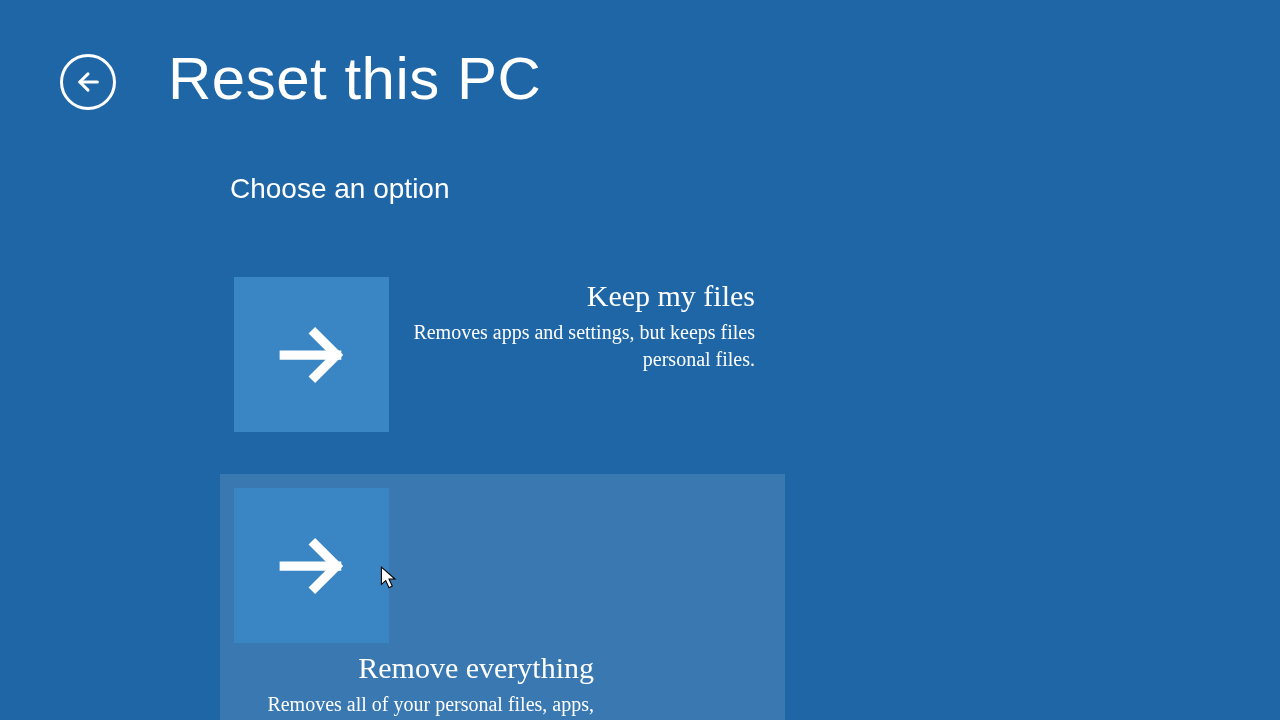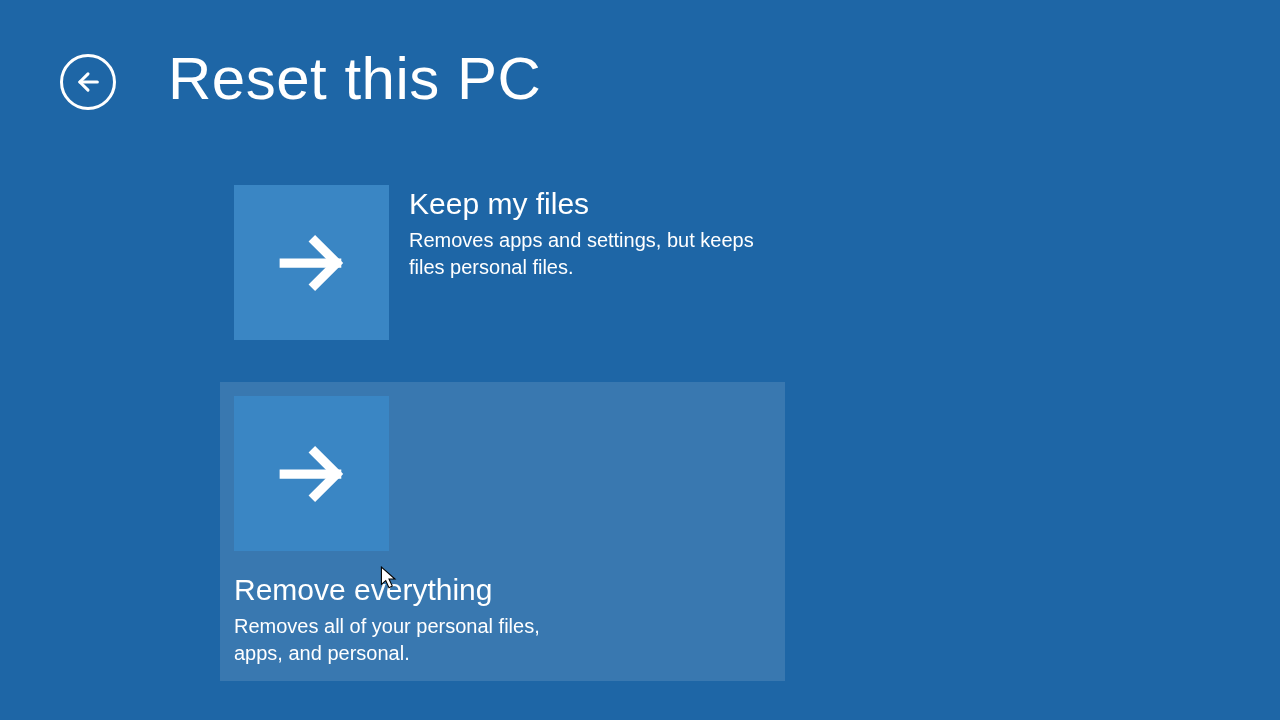--- a/index.html
+++ b/index.html
@@ -46,29 +46,30 @@
     margin-left: 170px;
     margin-top: 60px;
   }
   .options {
     margin-left: 160px;
     margin-top: 58px;
     width: 565px;
   }
   .option {
     display: flex;
-    gap: 20px;
+    gap: 6px;
     padding: 0;
     cursor: pointer;
     border: 2px solid transparent;
     background: transparent;
     margin-bottom: 28px;
     padding: 12px;
-    text-align: left;
+    text-align: right;
     color: #ffffff;
+    font-family: Liberation Serif, serif;
   }
   .option.hovered {
     background: rgba(255,255,255,0.12);
     border-color: rgba(255,255,255,0.0);
     flex-direction: column;
   }
   .tile {
     width: 155px;
     height: 155px;
     background: #3a86c4;
@@ -111,20 +112,21 @@
   <div class="header">
     <div class="back-btn">
       <svg width="28" height="28" viewBox="0 0 24 24" fill="none" stroke="#ffffff" stroke-width="2.6" stroke-linecap="round" stroke-linejoin="round">
         <line x1="20" y1="12" x2="5" y2="12"></line>
         <polyline points="12 5 5 12 12 19"></polyline>
       </svg>
     </div>
     <div class="title">Reset this PC</div>
   </div>
 
+  <div class="subtitle">Choose an option</div>
 
   <div class="options">
 
     <div class="option">
       <div class="tile">
         <svg width="74" height="74" viewBox="0 0 24 24" fill="none" stroke="#ffffff" stroke-width="3" stroke-linecap="square" stroke-linejoin="miter">
           <line x1="3" y1="12" x2="20" y2="12"></line>
           <polyline points="13 5 20 12 13 19"></polyline>
         </svg>
       </div>

